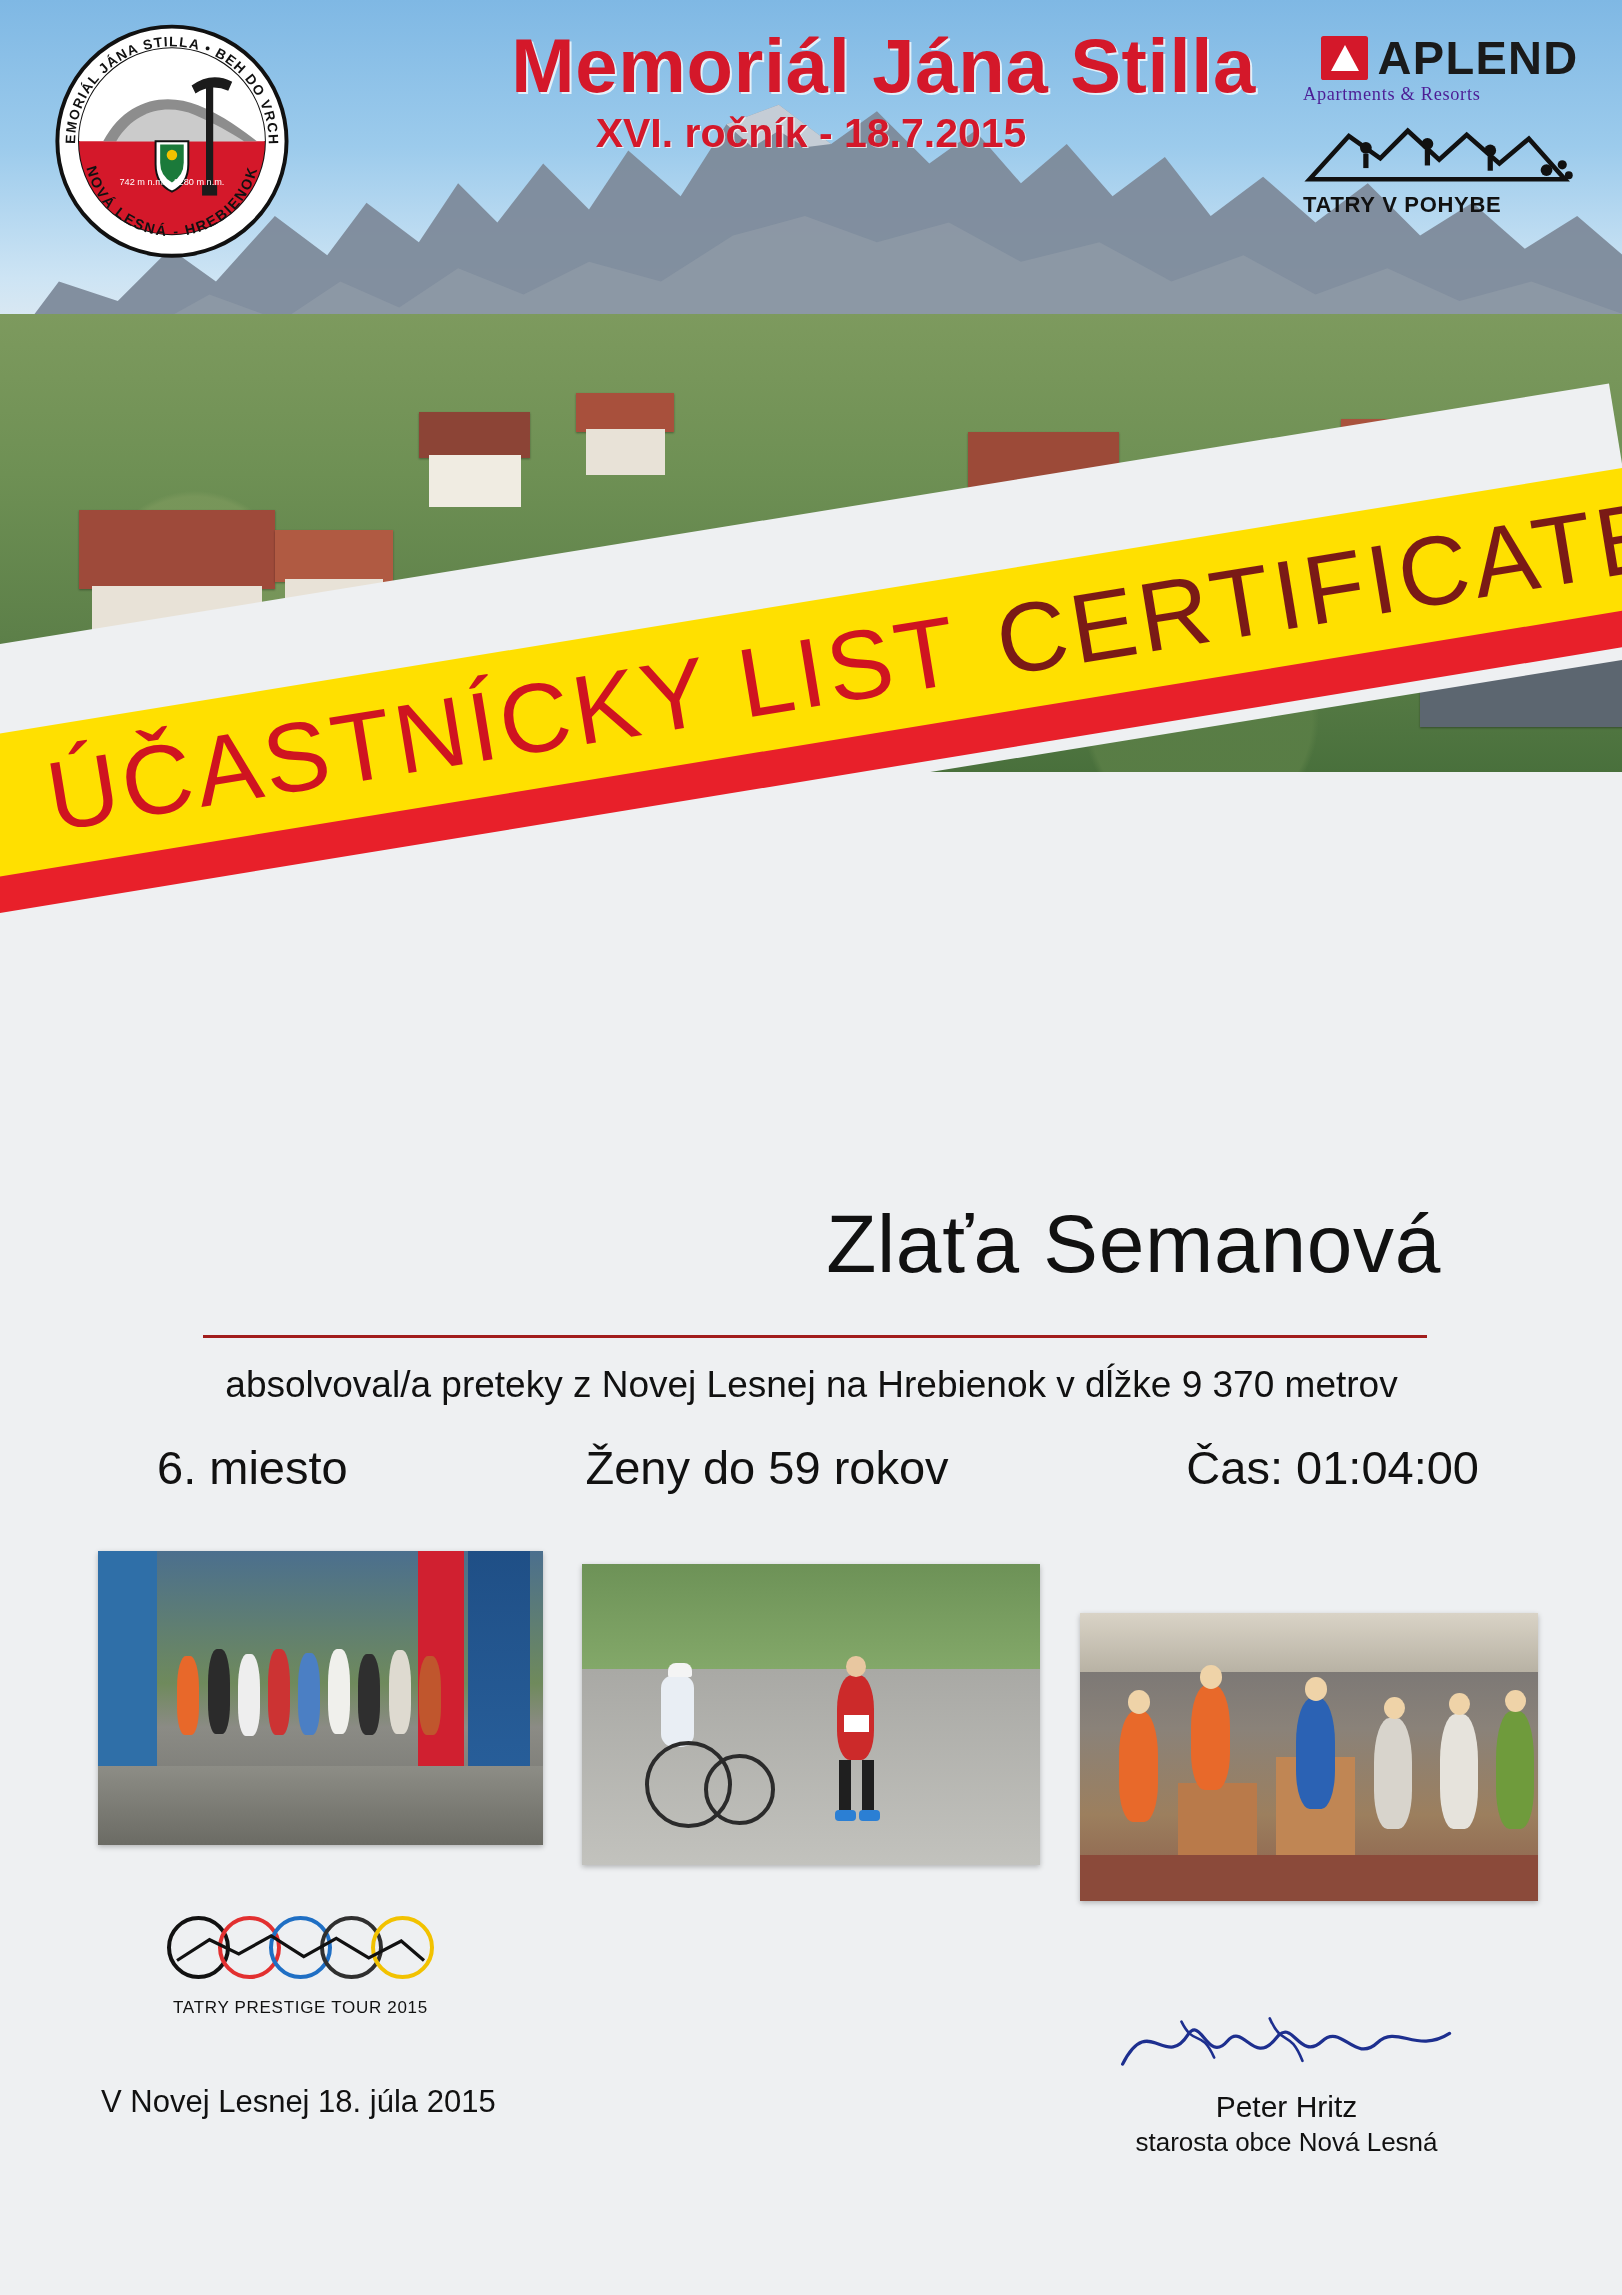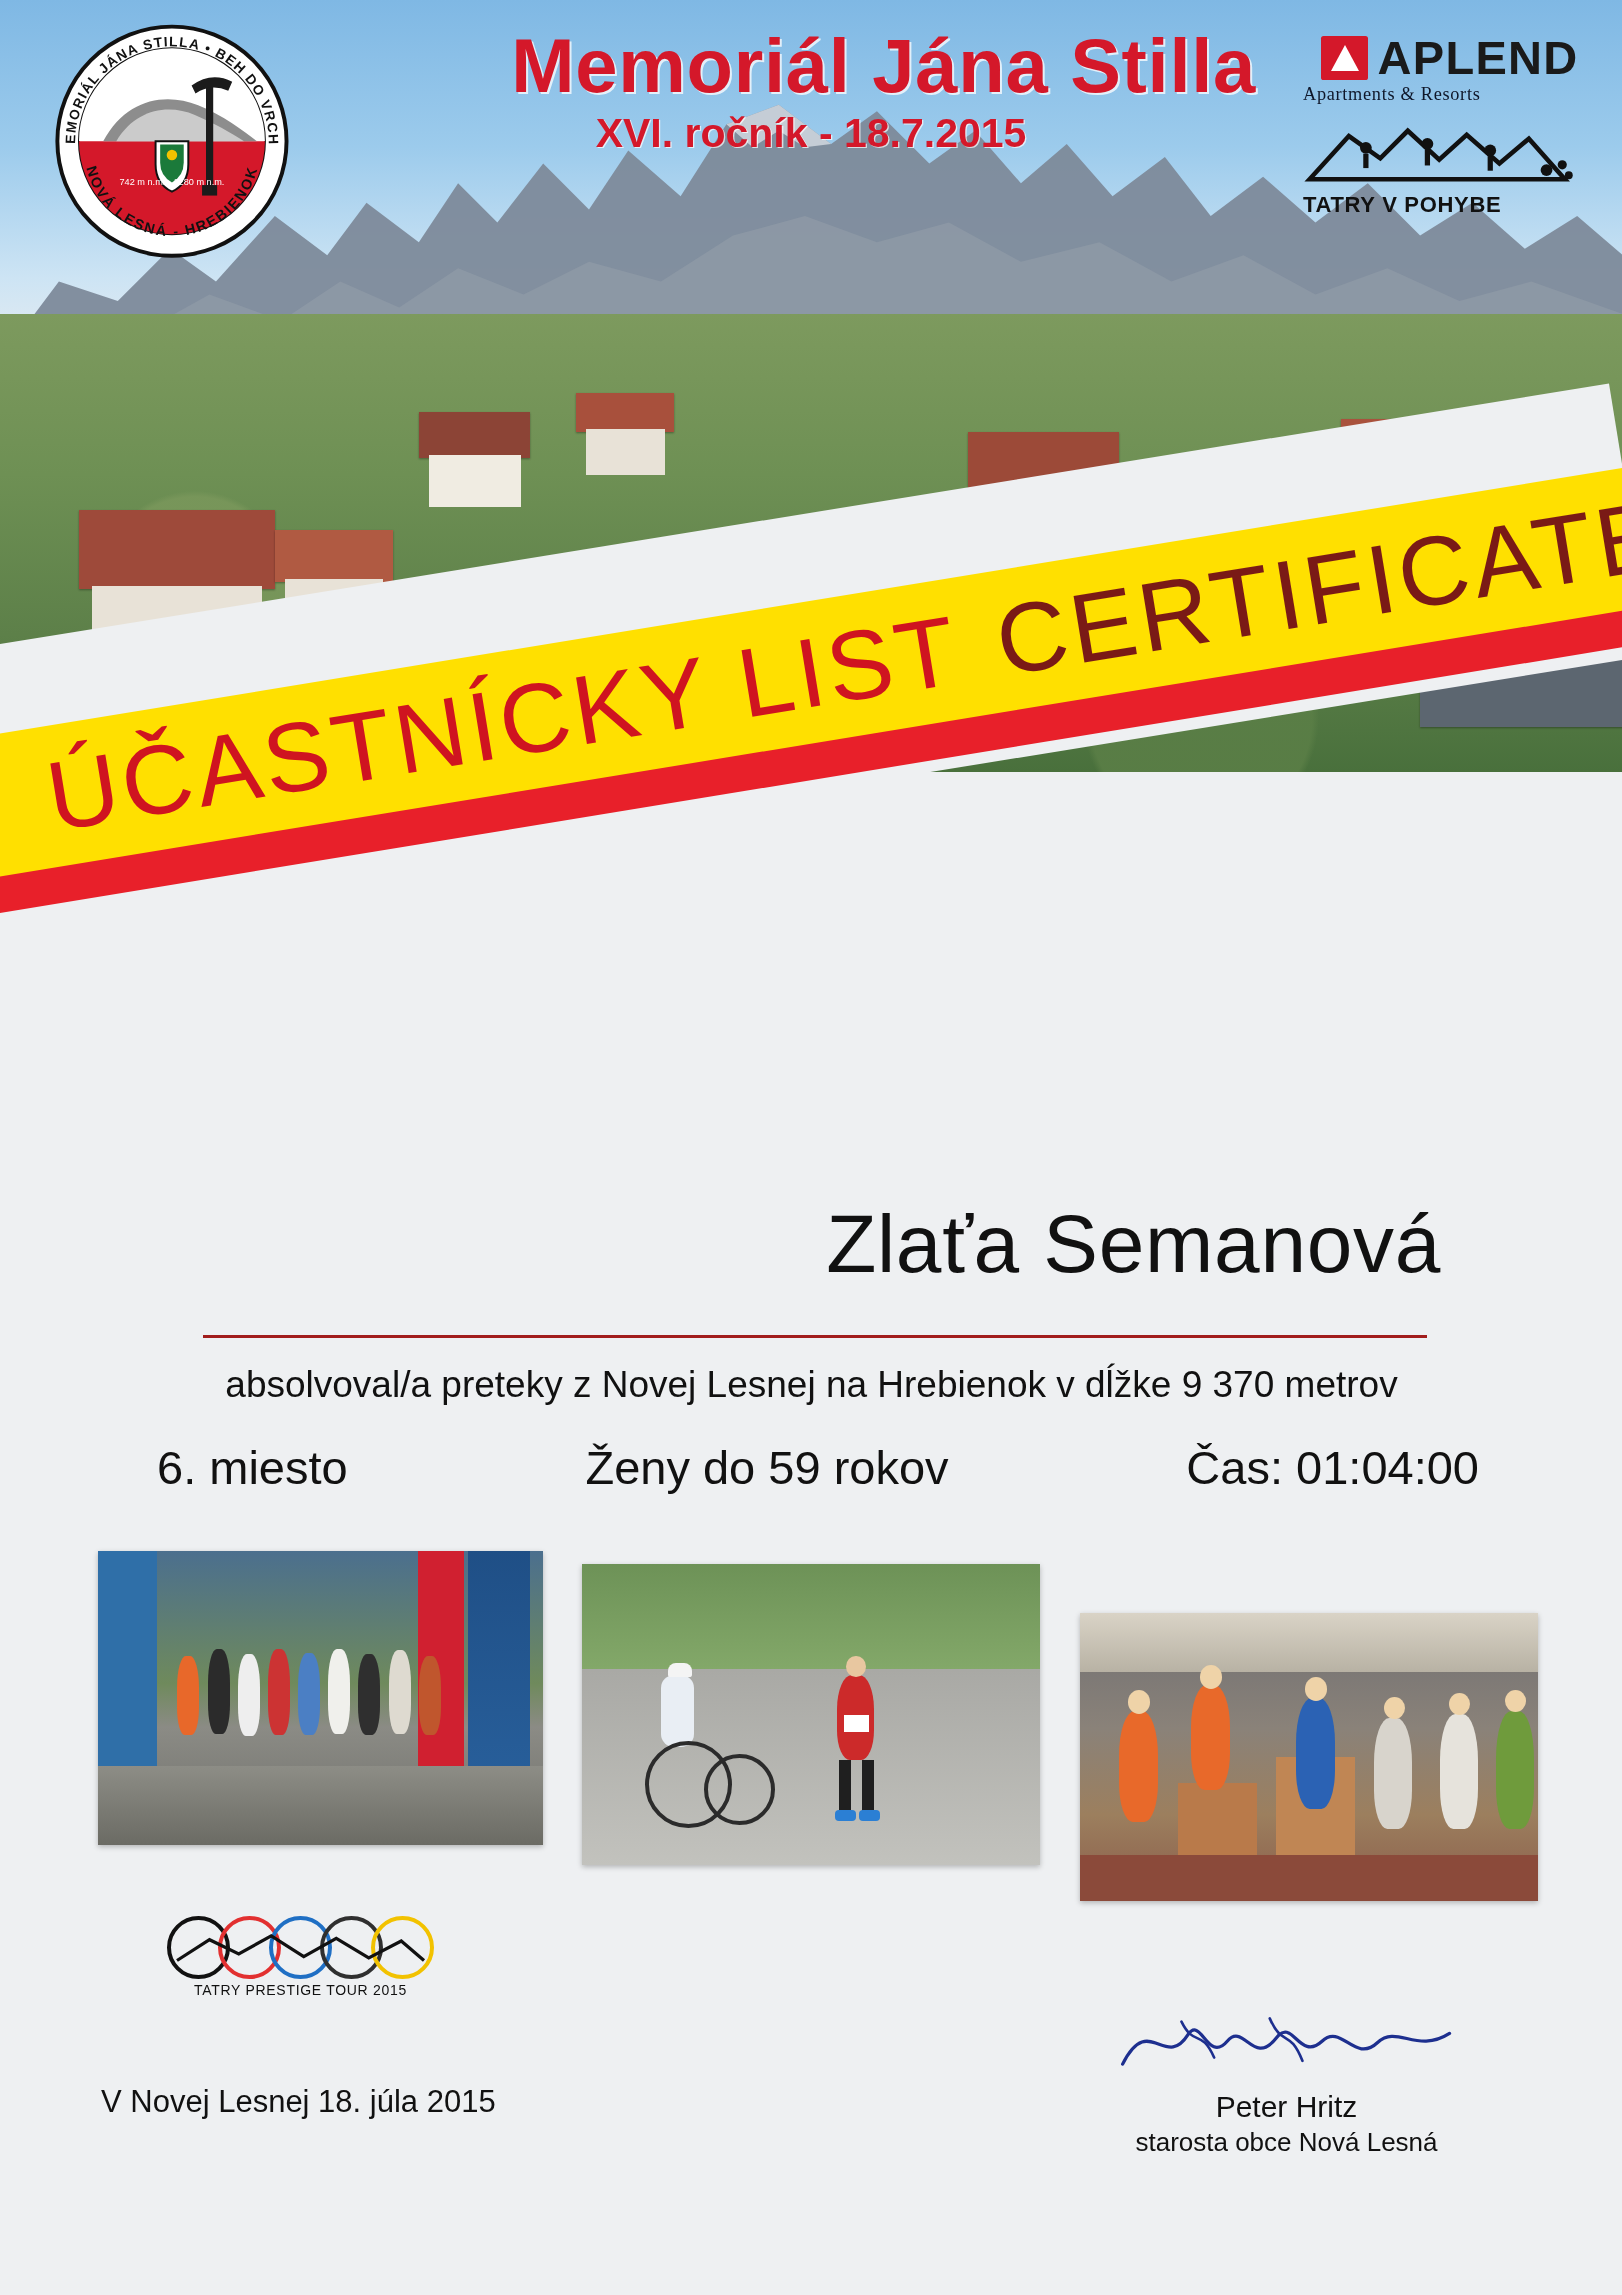--- a/index.html
+++ b/index.html
@@ -144,21 +144,21 @@
   }
   .aplend-name {
     font-size: 47px;
     font-weight: bold;
     color: #1a1a1a;
     letter-spacing: 1.3px;
     line-height: 1;
   }
   .aplend-tag {
     font-size: 18.3px;
-    color: #0f172a;
+    color: #4c1d95;
     font-family: "Liberation Serif", serif;
     letter-spacing: 0.7px;
     margin-top: 2.6px;
   }
   .tatry-logo {
     margin-top: 14.4px;
   }
   .tatry-text {
     font-size: 22px;
     font-weight: bold;
@@ -300,24 +300,24 @@
     height: 60px;
   }
   .ring {
     width: 55px; height: 55px;
     border-radius: 50%;
     border: 4.6px solid #000;
     margin-left: -11.8px;
   }
   .ring:first-child { margin-left: 0; }
   .prestige-caption {
-    font-size: 14px;
+    font-size: 17px;
     color: #111;
     letter-spacing: 0.7px;
-    margin-top: 5px;
+    margin-top: 21px;
   }
 
   
   .place-date {
     position: absolute;
     left: 101px; top: 2084px;
     font-size: 31px;
     color: #111;
   }
   .sign-block {

